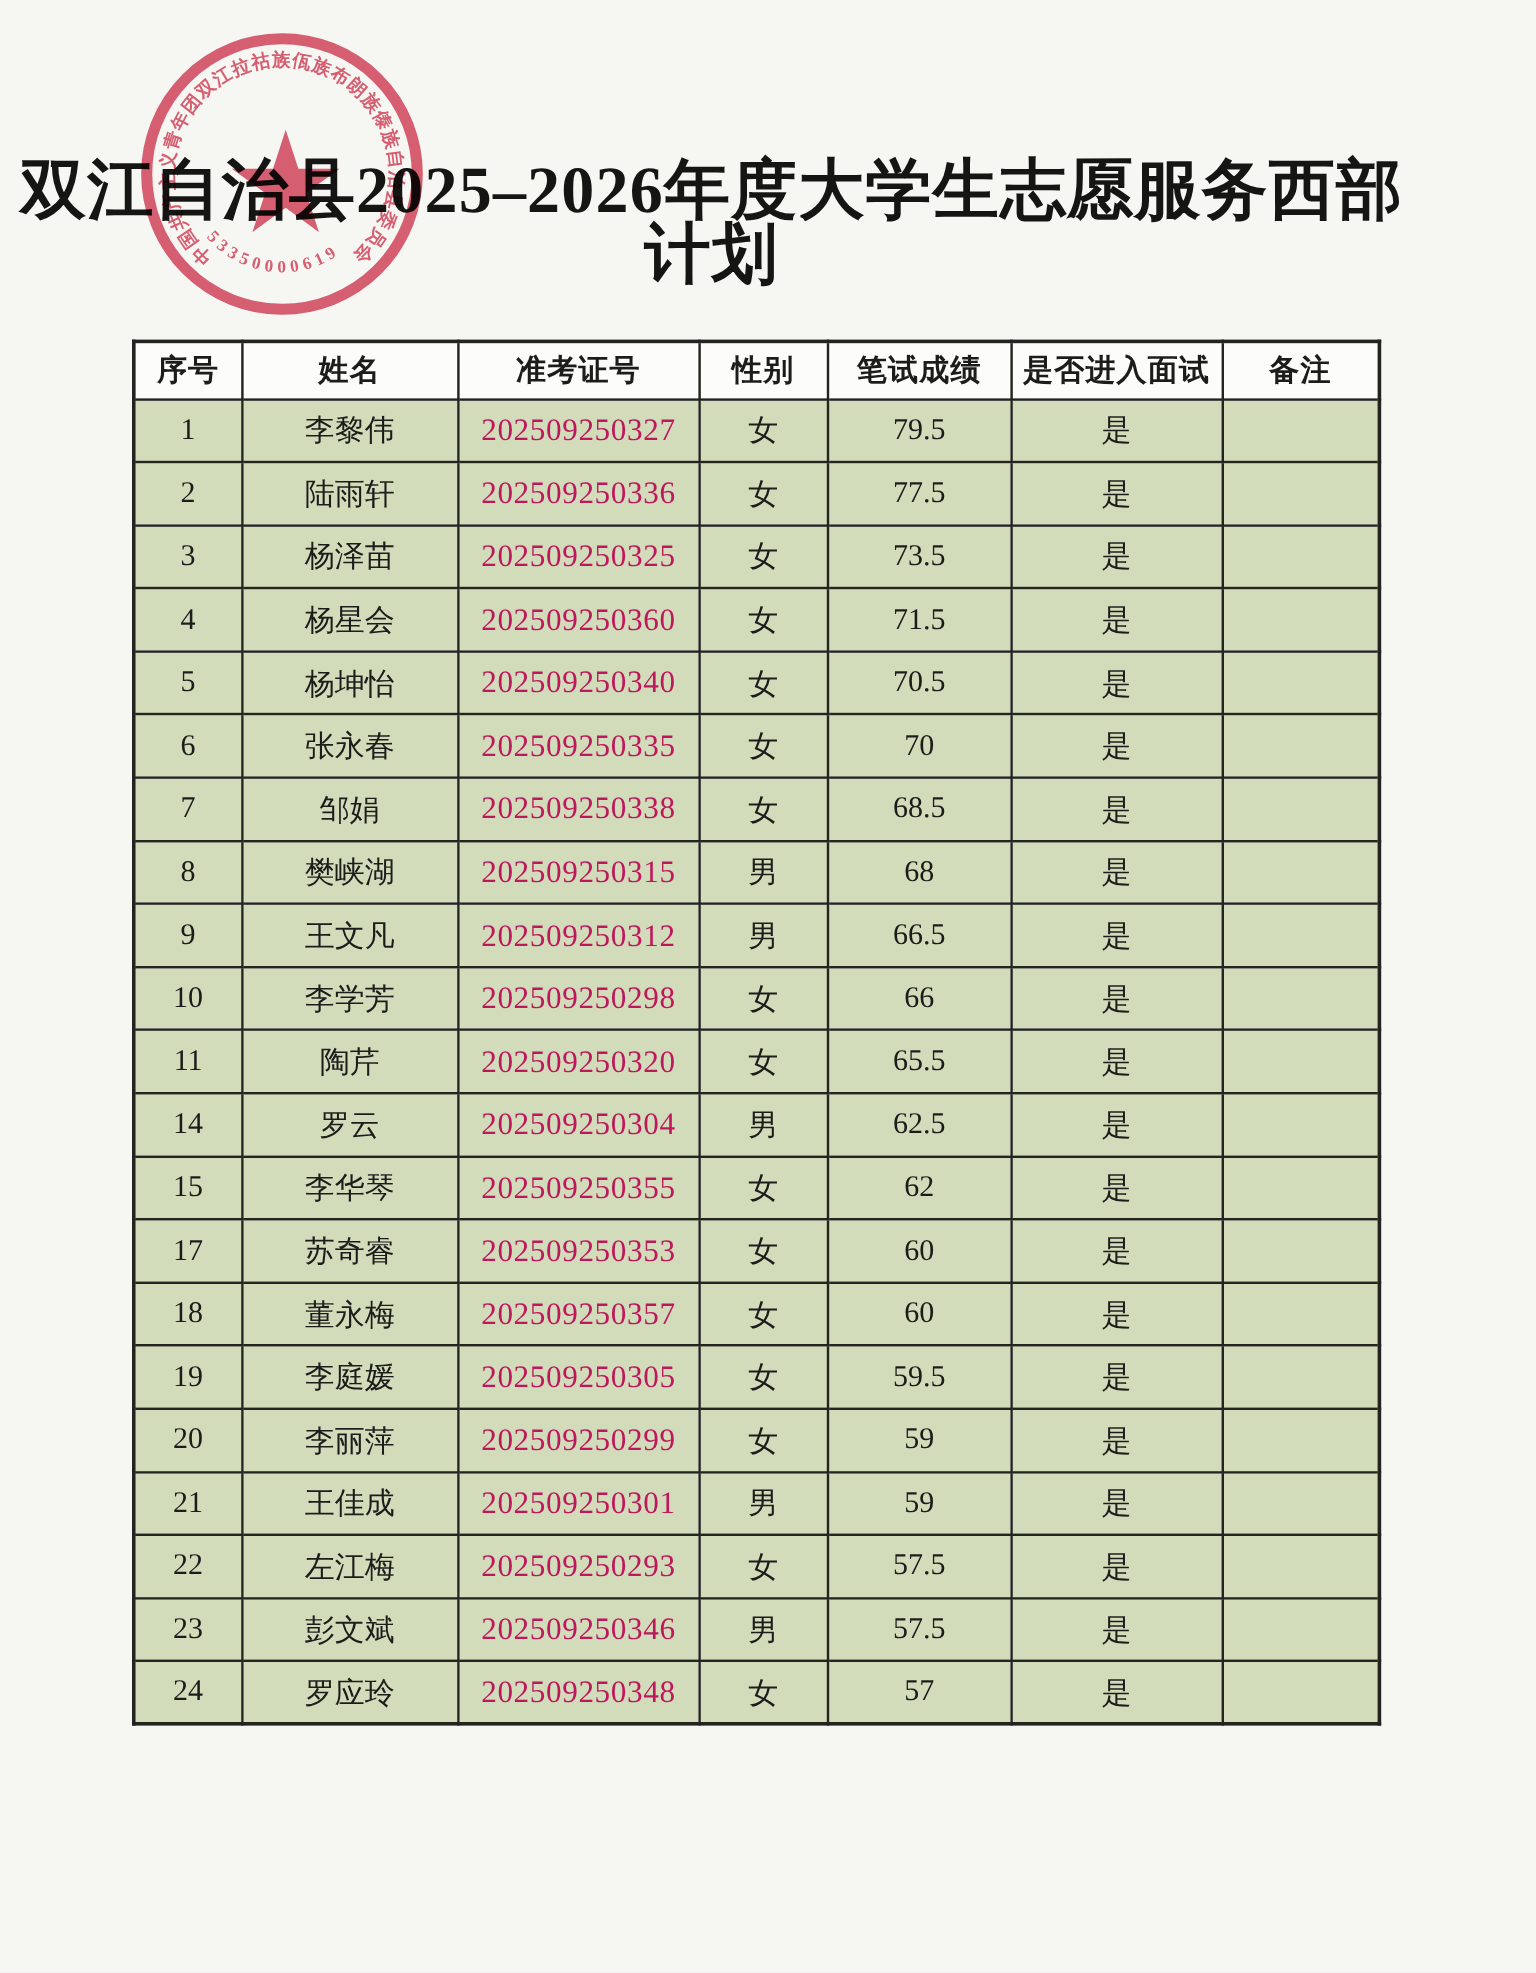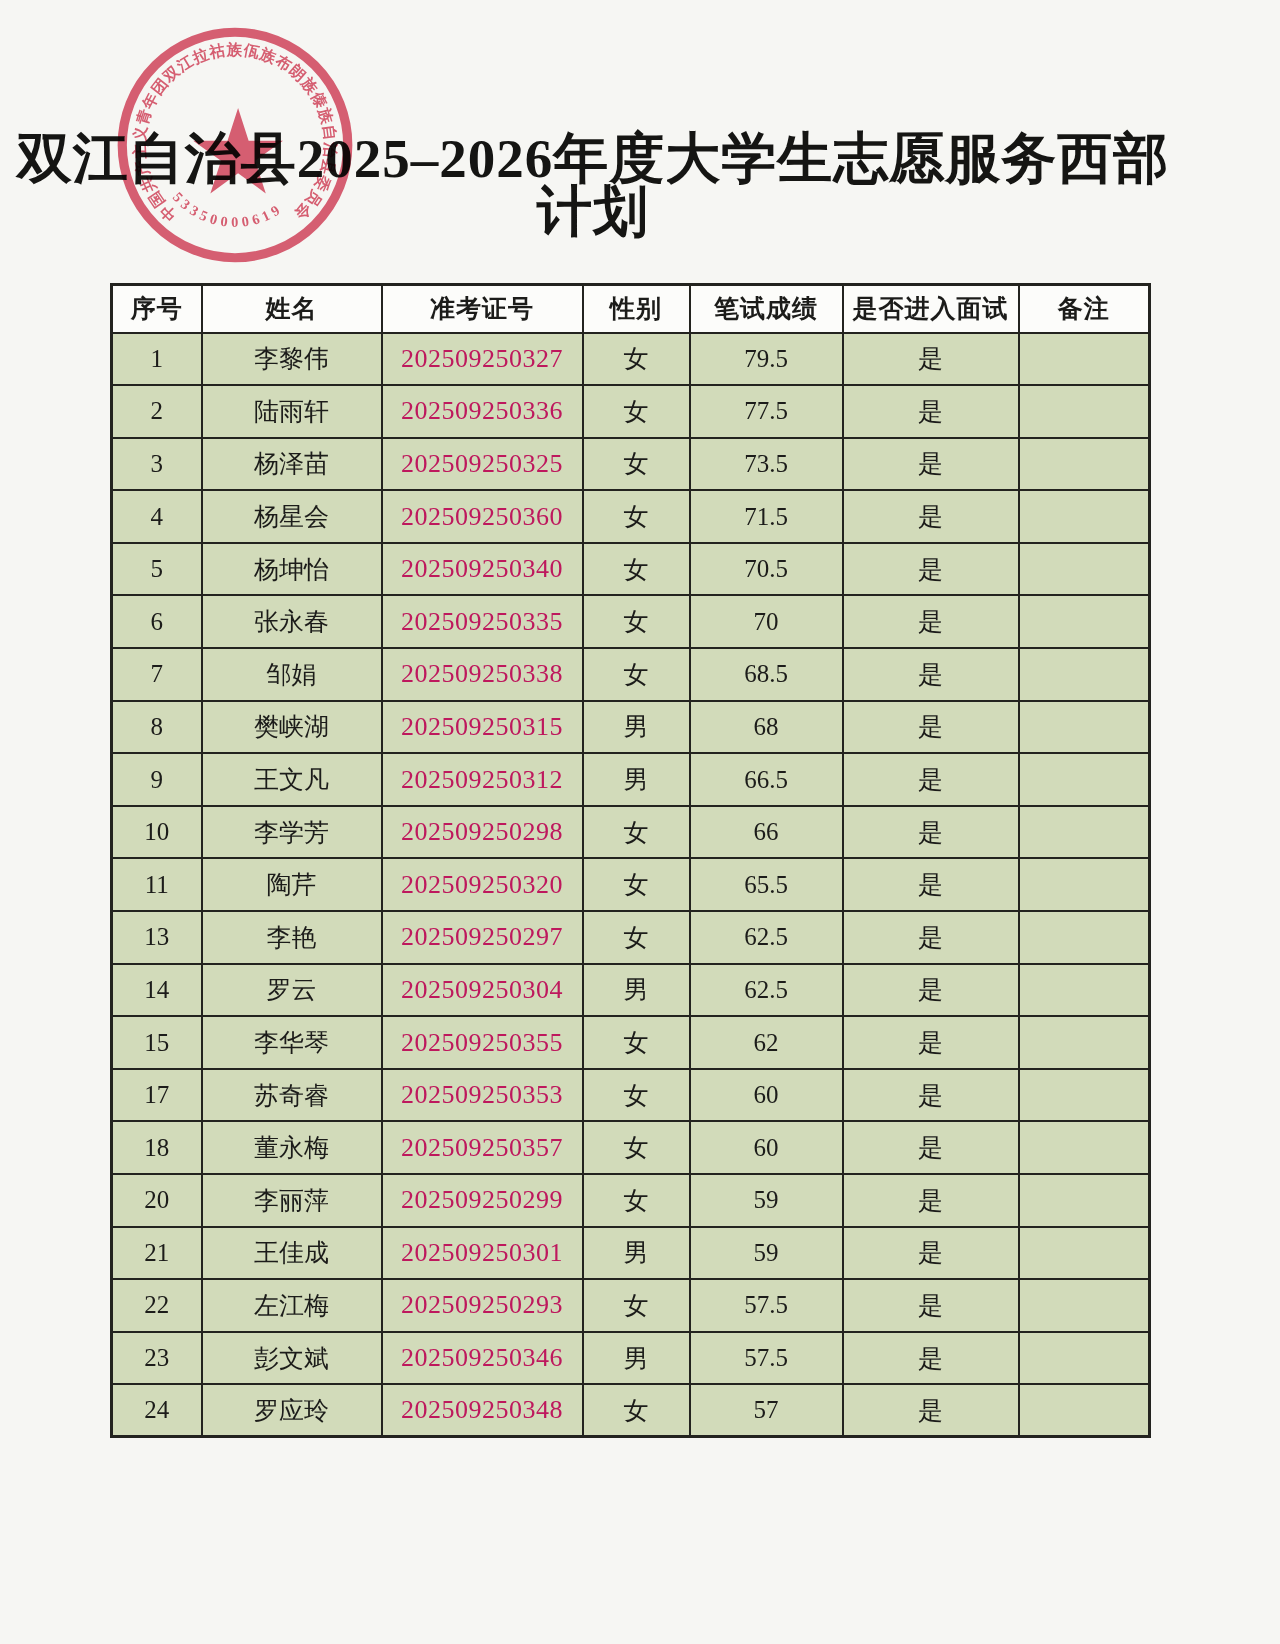--- a/index.html
+++ b/index.html
@@ -199,29 +199,20 @@
           <td>11</td>
           <td>陶芹</td>
           <td class="num">202509250320</td>
           <td>女</td>
           <td>65.5</td>
           <td>是</td>
           <td></td>
         </tr>
 
 
-        <tr>
-          <td>13</td>
-          <td>李艳</td>
-          <td class="num">202509250297</td>
-          <td>女</td>
-          <td>62.5</td>
-          <td>是</td>
-          <td></td>
-        </tr>
 
         <tr>
           <td>14</td>
           <td>罗云</td>
           <td class="num">202509250304</td>
           <td>男</td>
           <td>62.5</td>
           <td>是</td>
           <td></td>
         </tr>
@@ -250,20 +241,29 @@
         <tr>
           <td>18</td>
           <td>董永梅</td>
           <td class="num">202509250357</td>
           <td>女</td>
           <td>60</td>
           <td>是</td>
           <td></td>
         </tr>
 
+        <tr>
+          <td>19</td>
+          <td>李庭媛</td>
+          <td class="num">202509250305</td>
+          <td>女</td>
+          <td>59.5</td>
+          <td>是</td>
+          <td></td>
+        </tr>
 
         <tr>
           <td>20</td>
           <td>李丽萍</td>
           <td class="num">202509250299</td>
           <td>女</td>
           <td>59</td>
           <td>是</td>
           <td></td>
         </tr>

